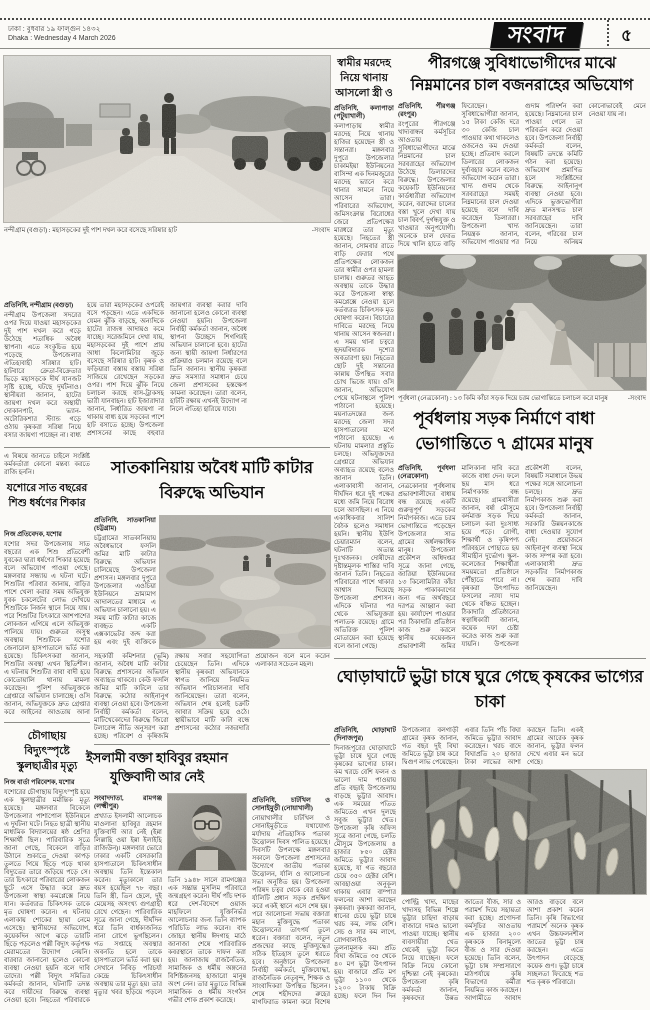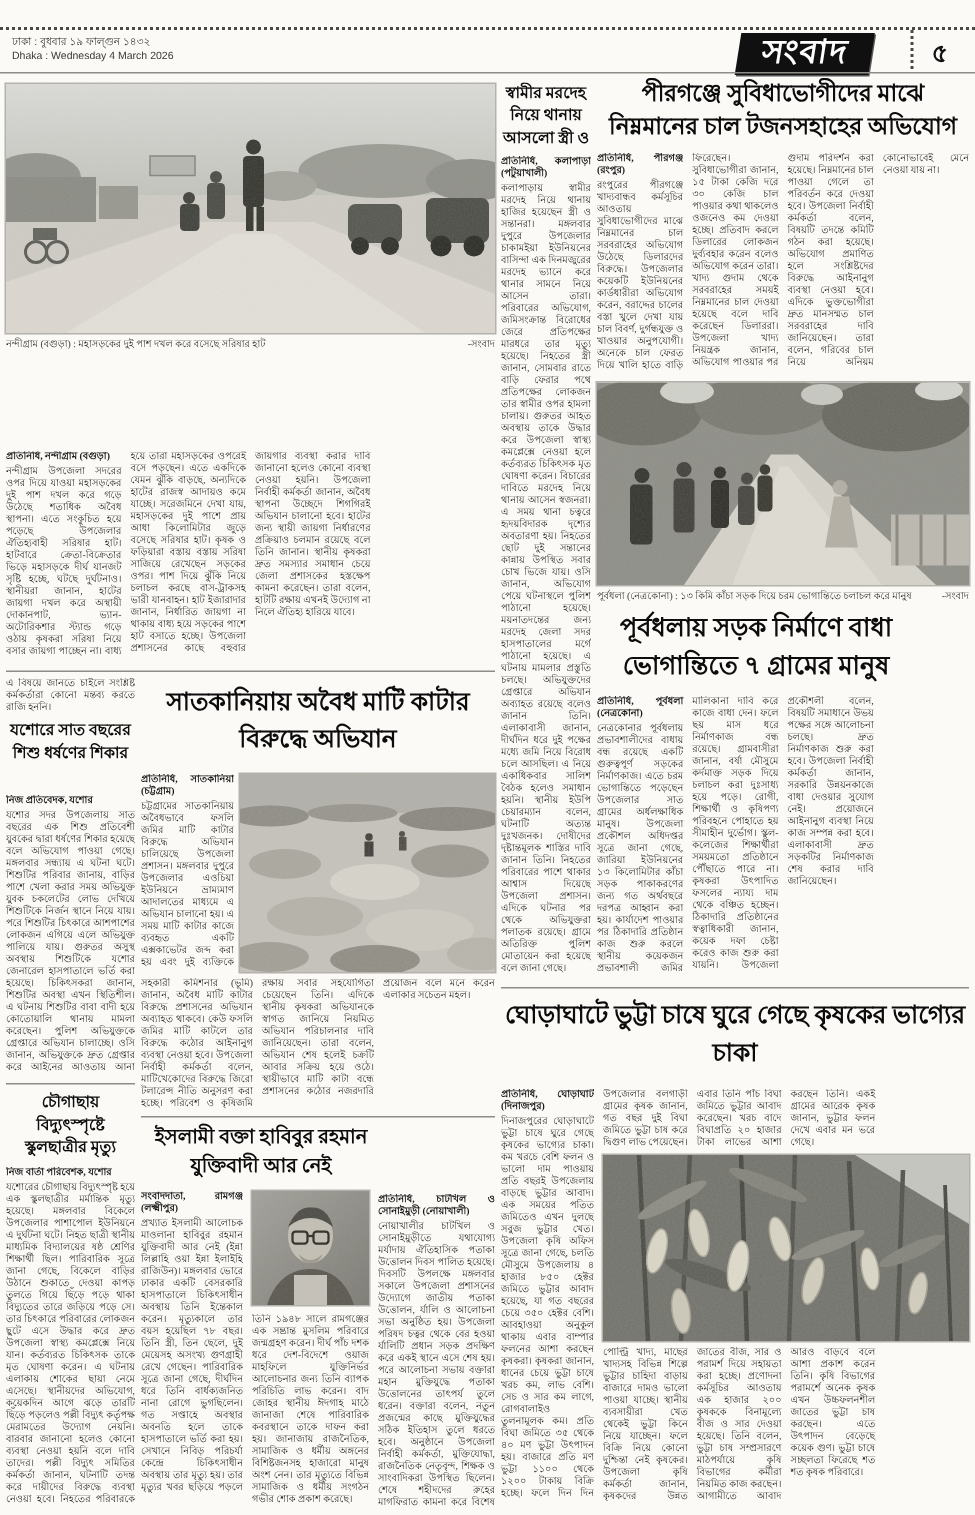--- a/index.html
+++ b/index.html
@@ -100,21 +100,21 @@
     <span>নন্দীগ্রাম উপজেলা সদরের ওপর দিয়ে যাওয়া মহাসড়কের দুই পাশ দখল করে গড়ে উঠেছে শতাধিক অবৈধ স্থাপনা। এতে সংকুচিত হয়ে পড়েছে উপজেলার ঐতিহ্যবাহী সরিষার হাট। হাটবারে ক্রেতা-বিক্রেতার ভিড়ে মহাসড়কে দীর্ঘ যানজট সৃষ্টি হচ্ছে, ঘটছে দুর্ঘটনাও। স্থানীয়রা জানান, হাটের জায়গা দখল করে অস্থায়ী দোকানপাট, ভ্যান-অটোরিকশার স্ট্যান্ড গড়ে ওঠায় কৃষকরা সরিষা নিয়ে বসার জায়গা পাচ্ছেন না। বাধ্য হয়ে তারা মহাসড়কের ওপরেই বসে পড়ছেন। এতে একদিকে যেমন ঝুঁকি বাড়ছে, অন্যদিকে হাটের রাজস্ব আদায়ও কমে যাচ্ছে। সরেজমিনে দেখা যায়, মহাসড়কের দুই পাশে প্রায় আধা কিলোমিটার জুড়ে বসেছে সরিষার হাট। কৃষক ও ফড়িয়ারা বস্তায় বস্তায় সরিষা সাজিয়ে রেখেছেন সড়কের ওপর। পাশ দিয়ে ঝুঁকি নিয়ে চলাচল করছে বাস-ট্রাকসহ ভারী যানবাহন। হাট ইজারাদার জানান, নির্ধারিত জায়গা না থাকায় বাধ্য হয়ে সড়কের পাশে হাট বসাতে হচ্ছে। উপজেলা প্রশাসনের কাছে বহুবার জায়গার ব্যবস্থা করার দাবি জানানো হলেও কোনো ব্যবস্থা নেওয়া হয়নি। উপজেলা নির্বাহী কর্মকর্তা জানান, অবৈধ স্থাপনা উচ্ছেদে শিগগিরই অভিযান চালানো হবে। হাটের জন্য স্থায়ী জায়গা নির্ধারণের প্রক্রিয়াও চলমান রয়েছে বলে তিনি জানান। স্থানীয় কৃষকরা দ্রুত সমস্যার সমাধান চেয়ে জেলা প্রশাসকের হস্তক্ষেপ কামনা করেছেন। তারা বলেন, হাটটি রক্ষায় এখনই উদ্যোগ না নিলে ঐতিহ্য হারিয়ে যাবে।</span>
   </div>
   <div class="abs rule" style="left:4px;top:447px;width:326px;"></div>
 
   <div class="abs headline hl-xs" style="left:334px;top:55px;width:60px;height:46px;overflow:hidden;">স্বামীর মরদেহ নিয়ে থানায় আসলো স্ত্রী ও সন্তানরা</div>
   <div class="abs body-text cols1" style="left:334px;top:104px;width:60px;height:550px;">
     <span class="byline">প্রতিনিধি, কলাপাড়া (পটুয়াখালী)</span>
     <span>কলাপাড়ায় স্বামীর মরদেহ নিয়ে থানায় হাজির হয়েছেন স্ত্রী ও সন্তানরা। মঙ্গলবার দুপুরে উপজেলার চাকামইয়া ইউনিয়নের বাসিন্দা এক দিনমজুরের মরদেহ ভ্যানে করে থানার সামনে নিয়ে আসেন তারা। পরিবারের অভিযোগ, জমিসংক্রান্ত বিরোধের জেরে প্রতিপক্ষের মারধরে তার মৃত্যু হয়েছে। নিহতের স্ত্রী জানান, সোমবার রাতে বাড়ি ফেরার পথে প্রতিপক্ষের লোকজন তার স্বামীর ওপর হামলা চালায়। গুরুতর আহত অবস্থায় তাকে উদ্ধার করে উপজেলা স্বাস্থ্য কমপ্লেক্সে নেওয়া হলে কর্তব্যরত চিকিৎসক মৃত ঘোষণা করেন। বিচারের দাবিতে মরদেহ নিয়ে থানায় আসেন স্বজনরা। এ সময় থানা চত্বরে হৃদয়বিদারক দৃশ্যের অবতারণা হয়। নিহতের ছোট দুই সন্তানের কান্নায় উপস্থিত সবার চোখ ভিজে যায়। ওসি জানান, অভিযোগ পেয়ে ঘটনাস্থলে পুলিশ পাঠানো হয়েছে। ময়নাতদন্তের জন্য মরদেহ জেলা সদর হাসপাতালের মর্গে পাঠানো হয়েছে। এ ঘটনায় মামলার প্রস্তুতি চলছে। অভিযুক্তদের গ্রেপ্তারে অভিযান অব্যাহত রয়েছে বলেও জানান তিনি। এলাকাবাসী জানান, দীর্ঘদিন ধরে দুই পক্ষের মধ্যে জমি নিয়ে বিরোধ চলে আসছিল। এ নিয়ে একাধিকবার সালিশ বৈঠক হলেও সমাধান হয়নি। স্থানীয় ইউপি চেয়ারম্যান বলেন, ঘটনাটি অত্যন্ত দুঃখজনক। দোষীদের দৃষ্টান্তমূলক শাস্তির দাবি জানান তিনি। নিহতের পরিবারের পাশে থাকার আশ্বাস দিয়েছে উপজেলা প্রশাসন। এদিকে ঘটনার পর থেকে অভিযুক্তরা পলাতক রয়েছে। গ্রামে অতিরিক্ত পুলিশ মোতায়েন করা হয়েছে বলে জানা গেছে।</span>
   </div>
 
-  <div class="abs headline hl-md" style="left:398px;top:52px;width:248px;height:46px;overflow:hidden;">পীরগঞ্জে সুবিধাভোগীদের মাঝে নিম্নমানের চাল টজনসহাহের অভিযোগ</div>
+  <div class="abs headline hl-md" style="left:398px;top:52px;width:248px;height:46px;overflow:hidden;">পীরগঞ্জে সুবিধাভোগীদের মাঝে নিম্নমানের চাল বজনরাহের অভিযোগ</div>
   <div class="abs body-text cols4" style="left:398px;top:102px;width:248px;height:148px;">
     <span class="byline">প্রতিনিধি, পীরগঞ্জ (রংপুর)</span>
     <span>রংপুরের পীরগঞ্জে খাদ্যবান্ধব কর্মসূচির আওতায় সুবিধাভোগীদের মাঝে নিম্নমানের চাল সরবরাহের অভিযোগ উঠেছে ডিলারদের বিরুদ্ধে। উপজেলার কয়েকটি ইউনিয়নের কার্ডধারীরা অভিযোগ করেন, বরাদ্দের চালের বস্তা খুলে দেখা যায় চাল বিবর্ণ, দুর্গন্ধযুক্ত ও খাওয়ার অনুপযোগী। অনেকে চাল ফেরত দিয়ে খালি হাতে বাড়ি ফিরেছেন। সুবিধাভোগীরা জানান, ১৫ টাকা কেজি দরে ৩০ কেজি চাল পাওয়ার কথা থাকলেও ওজনেও কম দেওয়া হচ্ছে। প্রতিবাদ করলে ডিলারের লোকজন দুর্ব্যবহার করেন বলেও অভিযোগ করেন তারা। খাদ্য গুদাম থেকে সরবরাহের সময়ই নিম্নমানের চাল দেওয়া হয়েছে বলে দাবি করেছেন ডিলাররা। উপজেলা খাদ্য নিয়ন্ত্রক জানান, অভিযোগ পাওয়ার পর গুদাম পরিদর্শন করা হয়েছে। নিম্নমানের চাল পাওয়া গেলে তা পরিবর্তন করে দেওয়া হবে। উপজেলা নির্বাহী কর্মকর্তা বলেন, বিষয়টি তদন্তে কমিটি গঠন করা হয়েছে। অভিযোগ প্রমাণিত হলে সংশ্লিষ্টদের বিরুদ্ধে আইনানুগ ব্যবস্থা নেওয়া হবে। এদিকে ভুক্তভোগীরা দ্রুত মানসম্মত চাল সরবরাহের দাবি জানিয়েছেন। তারা বলেন, গরিবের চাল নিয়ে অনিয়ম কোনোভাবেই মেনে নেওয়া যায় না।</span>
   </div>
 
   <svg class="abs photo" style="left:398px;top:255px;" width="248" height="135" viewBox="0 0 248 135">
     <defs>
         <filter id="n2">
           <feTurbulence type="fractalNoise" baseFrequency="0.9" numOctaves="2"></feTurbulence>
       <feColorMatrix type="matrix" values="0 0 0 0 .5 0 0 0 0 .5 0 0 0 0 .5 0 0 0 .35 0"></feColorMatrix>
@@ -201,21 +201,21 @@
     <span>সহকারী কমিশনার (ভূমি) জানান, অবৈধ মাটি কাটার বিরুদ্ধে প্রশাসনের অভিযান অব্যাহত থাকবে। কেউ ফসলি জমির মাটি কাটলে তার বিরুদ্ধে কঠোর আইনানুগ ব্যবস্থা নেওয়া হবে। উপজেলা নির্বাহী কর্মকর্তা বলেন, মাটিখেকোদের বিরুদ্ধে জিরো টলারেন্স নীতি অনুসরণ করা হচ্ছে। পরিবেশ ও কৃষিজমি রক্ষায় সবার সহযোগিতা চেয়েছেন তিনি। এদিকে স্থানীয় কৃষকরা অভিযানকে স্বাগত জানিয়ে নিয়মিত অভিযান পরিচালনার দাবি জানিয়েছেন। তারা বলেন, অভিযান শেষ হলেই চক্রটি আবার সক্রিয় হয়ে ওঠে। স্থায়ীভাবে মাটি কাটা বন্ধে প্রশাসনের কঠোর নজরদারি প্রয়োজন বলে মনে করেন এলাকার সচেতন মহল।</span>
   </div>
   <div class="abs rule" style="left:94px;top:744px;width:236px;"></div>
 
   <div class="abs headline hl-xs" style="left:4px;top:728px;width:86px;height:46px;overflow:hidden;">চৌগাছায় বিদ্যুৎস্পৃষ্টে স্কুলছাত্রীর মৃত্যু</div>
   <div class="abs body-text cols1" style="left:4px;top:778px;width:86px;height:228px;">
     <span class="byline">নিজ বার্তা পরিবেশক, যশোর</span>
     <span>যশোরের চৌগাছায় বিদ্যুৎস্পৃষ্ট হয়ে এক স্কুলছাত্রীর মর্মান্তিক মৃত্যু হয়েছে। মঙ্গলবার বিকেলে উপজেলার পাশাপোল ইউনিয়নে এ দুর্ঘটনা ঘটে। নিহত ছাত্রী স্থানীয় মাধ্যমিক বিদ্যালয়ের ষষ্ঠ শ্রেণির শিক্ষার্থী ছিল। পারিবারিক সূত্রে জানা গেছে, বিকেলে বাড়ির উঠানে শুকাতে দেওয়া কাপড় তুলতে গিয়ে ছিঁড়ে পড়ে থাকা বিদ্যুতের তারে জড়িয়ে পড়ে সে। তার চিৎকারে পরিবারের লোকজন ছুটে এসে উদ্ধার করে দ্রুত উপজেলা স্বাস্থ্য কমপ্লেক্সে নিয়ে যান। কর্তব্যরত চিকিৎসক তাকে মৃত ঘোষণা করেন। এ ঘটনায় এলাকায় শোকের ছায়া নেমে এসেছে। স্থানীয়দের অভিযোগ, কয়েকদিন আগে ঝড়ে তারটি ছিঁড়ে পড়লেও পল্লী বিদ্যুৎ কর্তৃপক্ষ মেরামতের উদ্যোগ নেয়নি। বারবার জানানো হলেও কোনো ব্যবস্থা নেওয়া হয়নি বলে দাবি তাদের। পল্লী বিদ্যুৎ সমিতির কর্মকর্তা জানান, ঘটনাটি তদন্ত করে দায়ীদের বিরুদ্ধে ব্যবস্থা নেওয়া হবে। নিহতের পরিবারকে ক্ষতিপূরণ দেওয়ার বিষয়টিও বিবেচনায় রয়েছে বলে জানান তিনি।</span>
   </div>
 
-  <div class="abs headline hl-sm" style="left:98px;top:748px;width:152px;height:40px;overflow:hidden;">ইসলামী বক্তা হাবিবুর রহমান যুক্তিবাদী আর নেই</div>
+  <div class="abs headline hl-sm" style="left:81px;top:748px;width:152px;height:40px;overflow:hidden;">ইসলামী বক্তা হাবিবুর রহমান যুক্তিবাদী আর নেই</div>
   <div class="abs body-text cols1" style="left:94px;top:794px;width:68px;height:212px;">
     <span class="byline">সংবাদদাতা, রামগঞ্জ (লক্ষ্মীপুর)</span>
     <span>প্রখ্যাত ইসলামী আলোচক মাওলানা হাবিবুর রহমান যুক্তিবাদী আর নেই (ইন্না লিল্লাহি ওয়া ইন্না ইলাইহি রাজিউন)। মঙ্গলবার ভোরে ঢাকার একটি বেসরকারি হাসপাতালে চিকিৎসাধীন অবস্থায় তিনি ইন্তেকাল করেন। মৃত্যুকালে তার বয়স হয়েছিল ৭৮ বছর। তিনি স্ত্রী, তিন ছেলে, দুই মেয়েসহ অসংখ্য গুণগ্রাহী রেখে গেছেন। পারিবারিক সূত্রে জানা গেছে, দীর্ঘদিন ধরে তিনি বার্ধক্যজনিত নানা রোগে ভুগছিলেন। গত সপ্তাহে অবস্থার অবনতি হলে তাকে হাসপাতালে ভর্তি করা হয়। সেখানে নিবিড় পরিচর্যা কেন্দ্রে চিকিৎসাধীন অবস্থায় তার মৃত্যু হয়। তার মৃত্যুর খবর ছড়িয়ে পড়লে ভক্ত-অনুরাগীরা হাসপাতালে ভিড় করেন।</span>
   </div>
   <svg class="abs photo" style="left:168px;top:794px;" width="78" height="76" viewBox="0 0 78 76">
     <defs>
       <linearGradient id="pg" x1="0" y1="0" x2="1" y2="1">
         <stop offset="0" stop-color="#a3a19a"></stop>
           <stop offset="1" stop-color="#7c7a73"></stop>
       </linearGradient>

